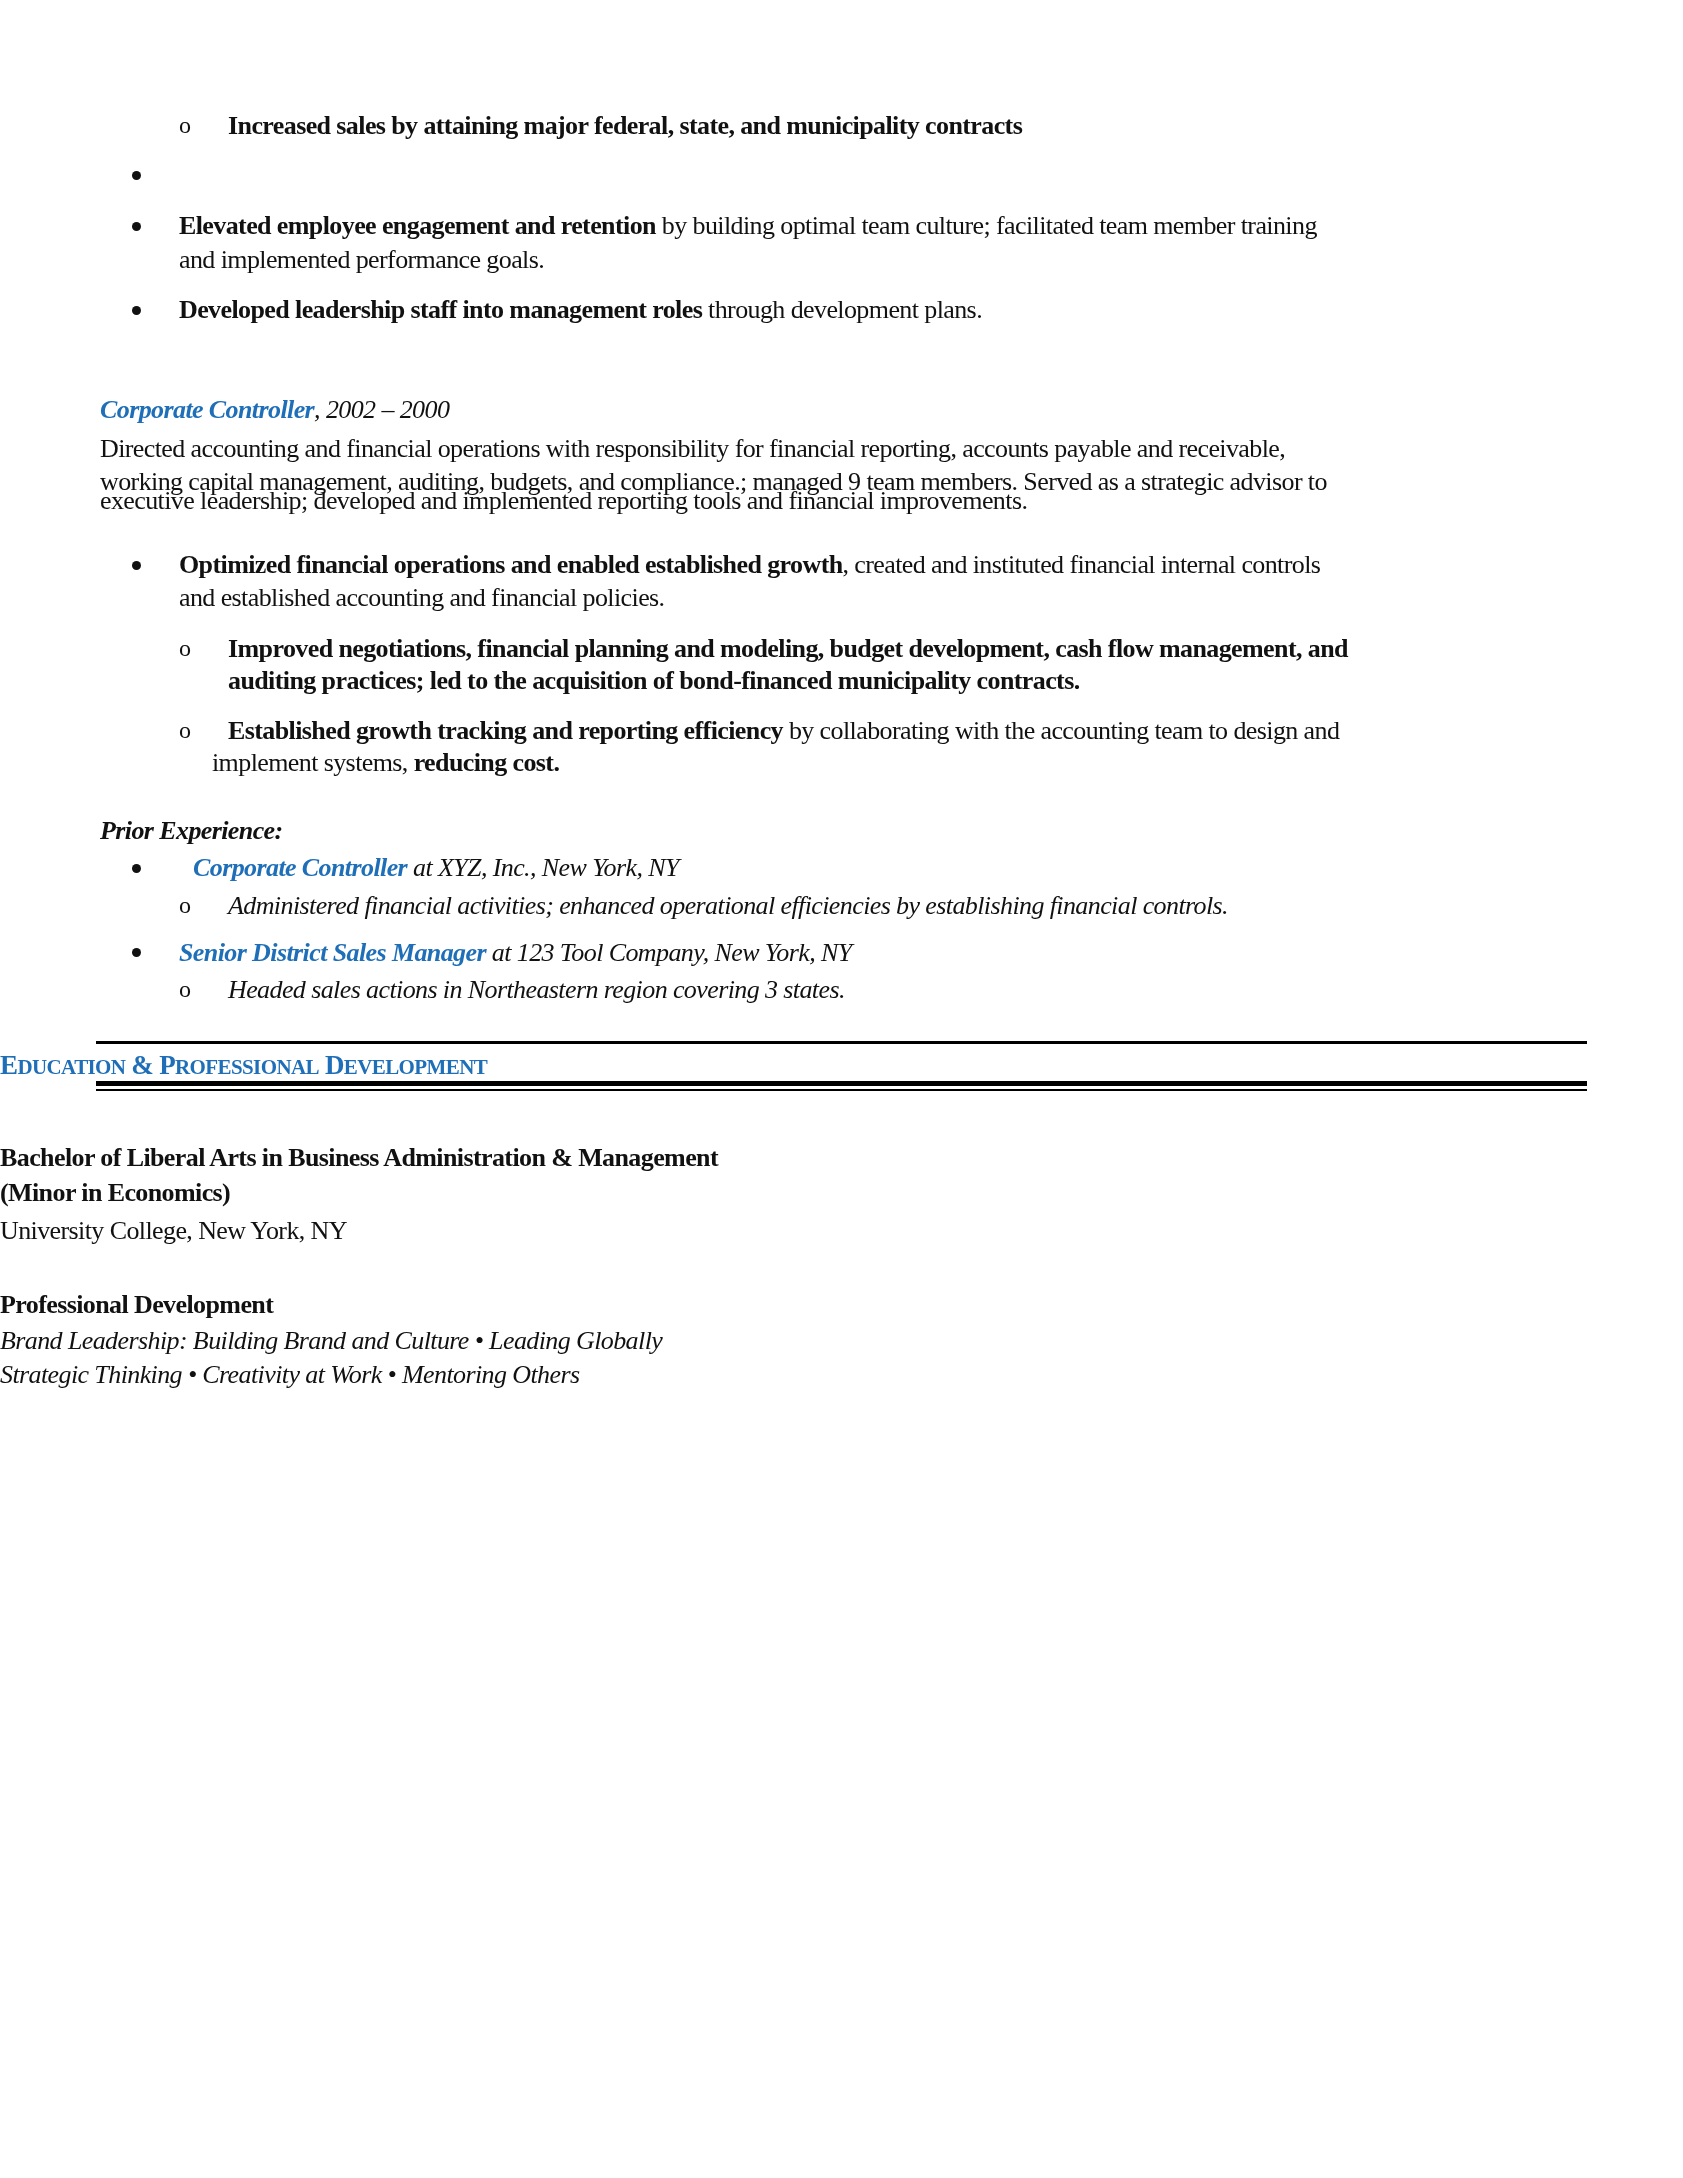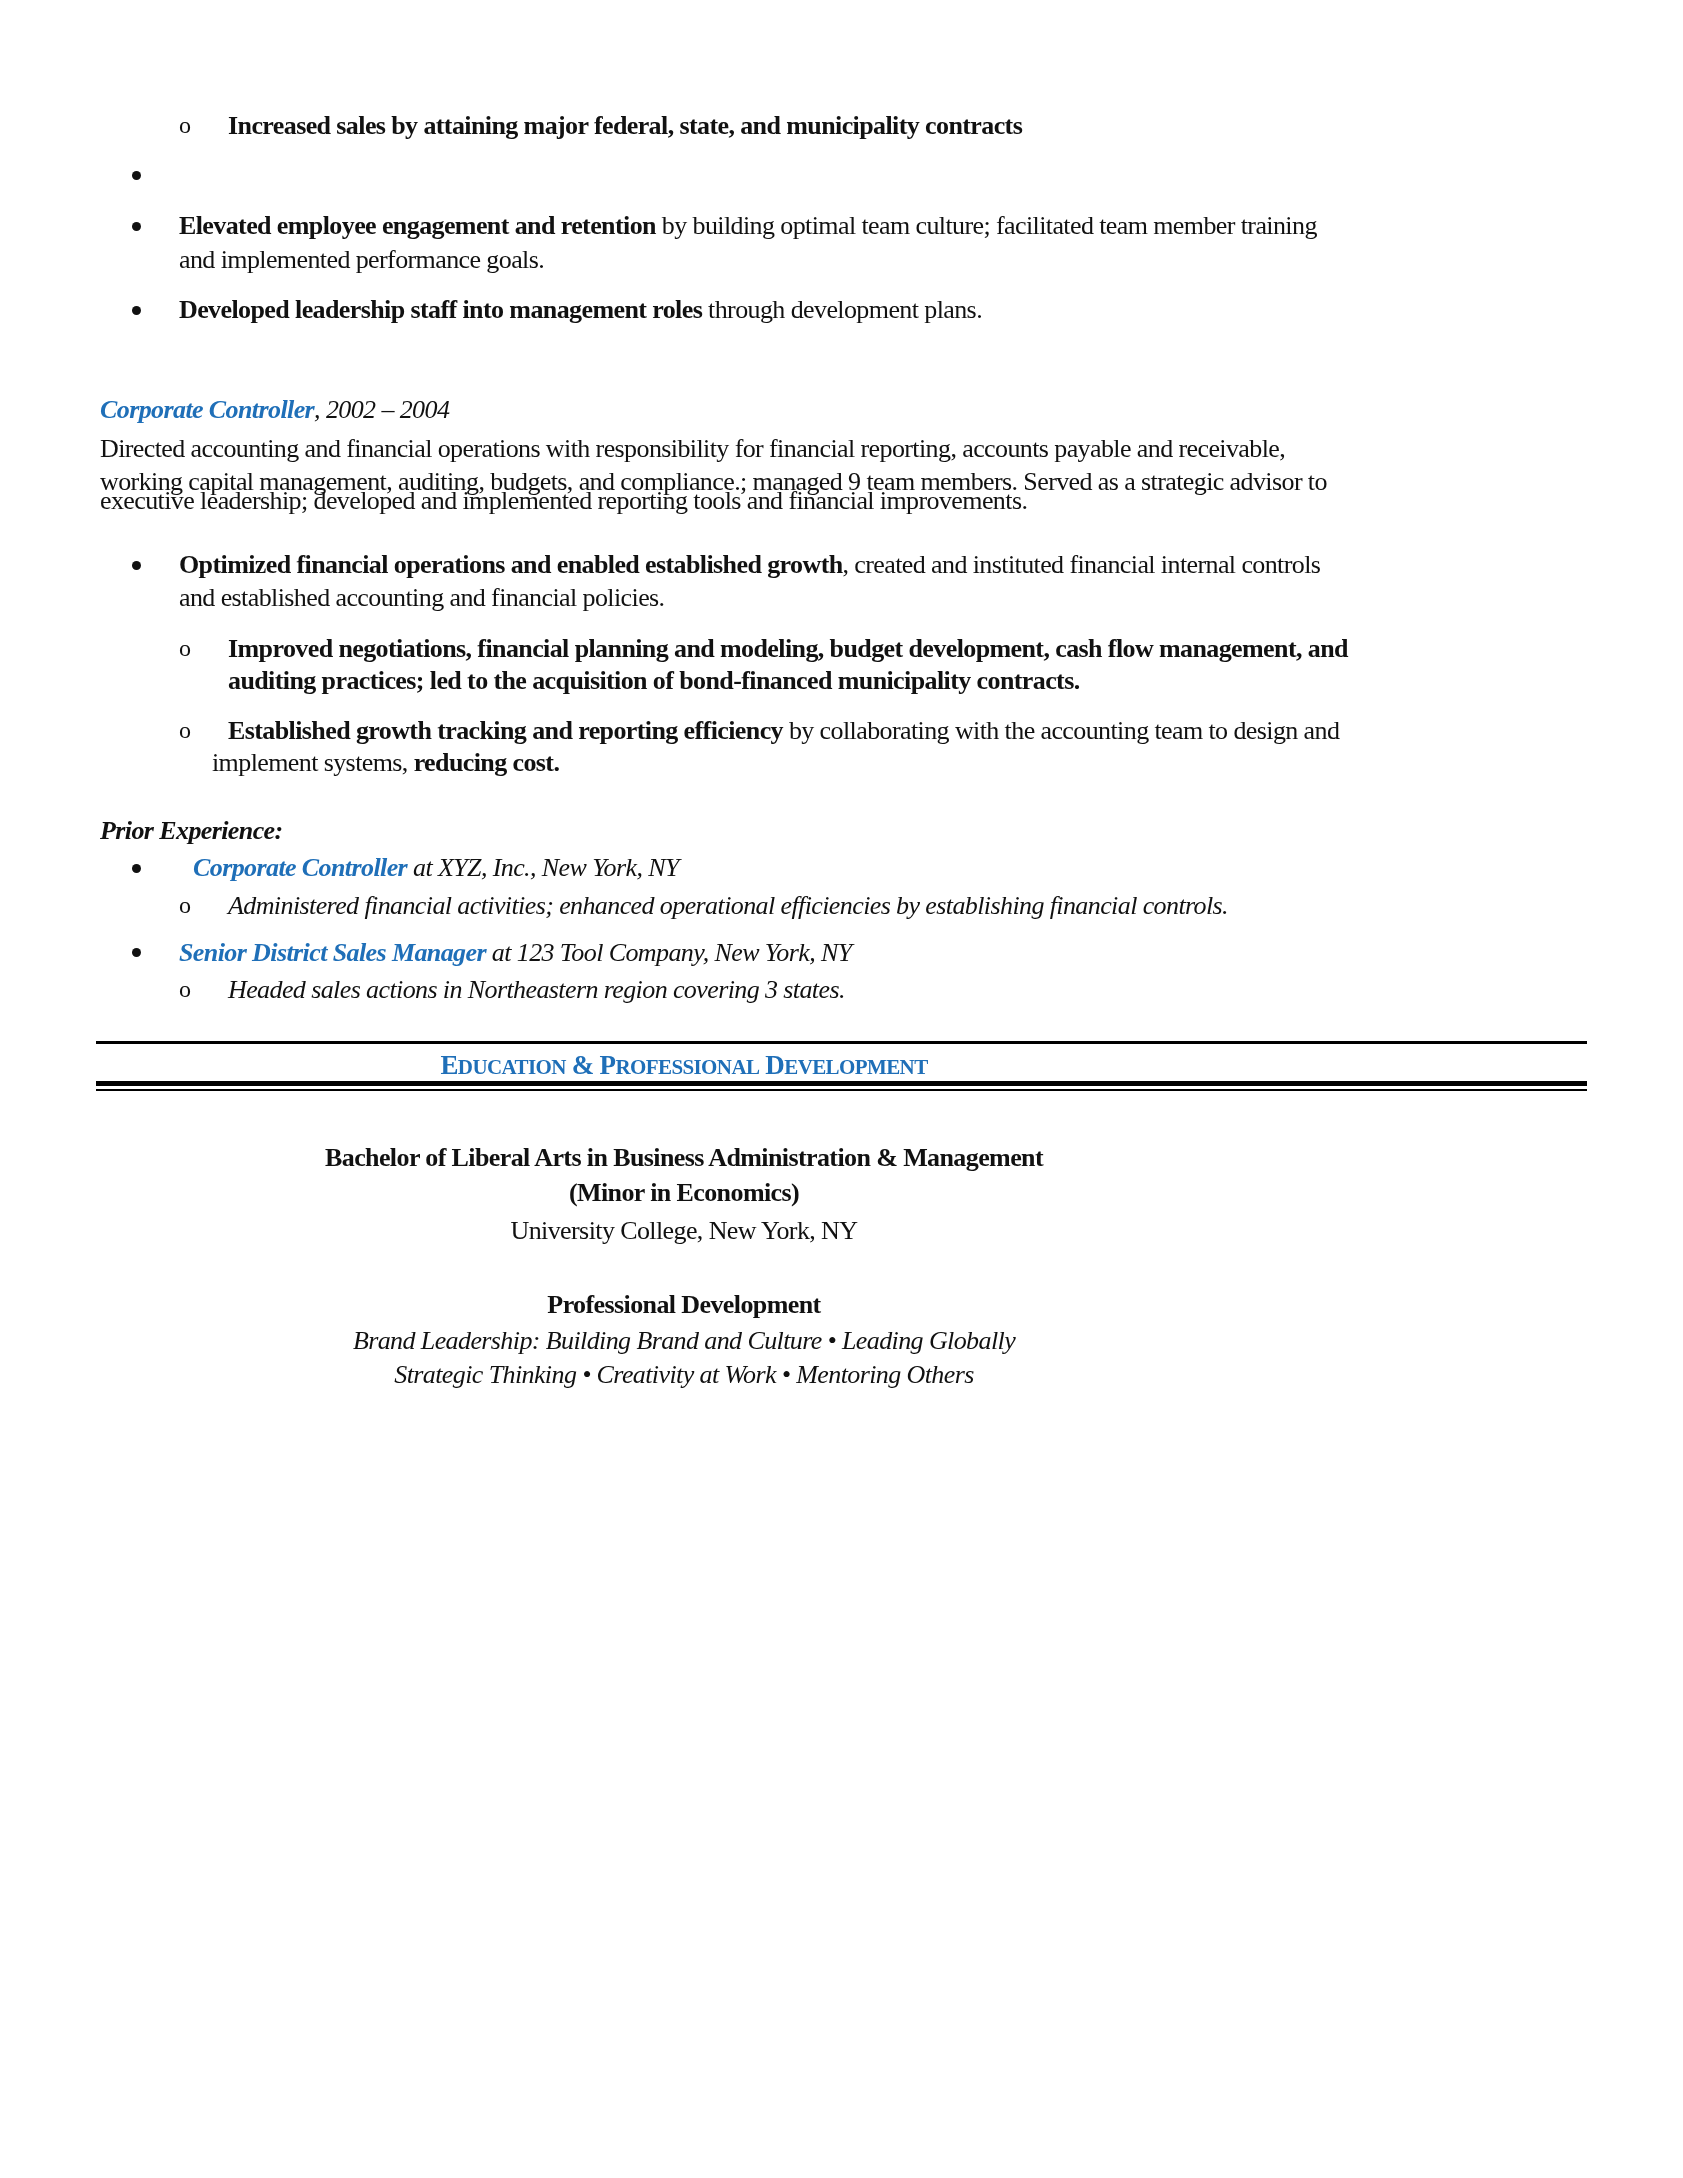--- a/index.html
+++ b/index.html
@@ -5,21 +5,21 @@
   html, body { margin: 0; padding: 0; background: #ffffff; }
   body { width: 1683px; height: 2178px; position: relative; overflow: hidden;
          font-family: "Liberation Serif", serif; color: #111; }
   .page { position: absolute; left: 0; top: 0; width: 1683px; height: 2178px; }
   .abs { position: absolute; white-space: nowrap; font-size: 26px; line-height: 33px; letter-spacing: -0.6px; }
   .b { font-weight: bold; }
   .i { font-style: italic; }
   .blue { color: #1f6fb8; }
   .marker-disc { position: absolute; width: 9px; height: 9px; border-radius: 50%; background: #111; }
   .marker-circle { position: absolute; font-size: 24px; line-height: 33px; }
-  .center { position: absolute; left: 0; width: 1368px; text-align: center; white-space: nowrap; font-size: 26px; letter-spacing: -0.6px; }
+  .center { position: absolute; left: 0; width: 1368px; white-space: nowrap; font-size: 26px; letter-spacing: -0.6px; }
   .rule { position: absolute; left: 96px; width: 1491px; background: #000; }
   .sc-big { font-size: 27px; }
   .sc-small { font-size: 21px; }
 </style>
 </head>
 <body>
 
 <div class="page">
 
   <span class="marker-circle" style="left:179px; top:109px;">o</span>
@@ -32,21 +32,21 @@
     <span class="b">Elevated employee engagement and retention</span><span> by building optimal team culture; facilitated team member training</span>
   </div>
   <div class="abs" style="left:179px; top:243px;">and implemented performance goals.</div>
 
   <span class="marker-disc" style="left:132px; top:306px;"></span>
   <div class="abs" style="left:179px; top:293px;">
     <span class="b">Developed leadership staff into management roles</span><span> through development plans.</span>
   </div>
 
   <div class="abs i" style="left:100px; top:393px;">
-    <span class="blue b">Corporate Controller</span><span>, 2002 – 2004</span>
+    <span class="blue b">Corporate Controller</span><span>, 2002 – 2000</span>
   </div>
   <div class="abs" style="left:100px; top:432px;">Directed accounting and financial operations with responsibility for financial reporting, accounts payable and receivable,</div>
   <div class="abs" style="left:100px; top:465px;">working capital management, auditing, budgets, and compliance.; managed 9 team members. Served as a strategic advisor to</div>
   <div class="abs" style="left:100px; top:484px;">executive leadership; developed and implemented reporting tools and financial improvements.</div>
 
   <span class="marker-disc" style="left:132px; top:561px;"></span>
   <div class="abs" style="left:179px; top:548px;">
     <span class="b">Optimized financial operations and enabled established growth</span><span>, created and instituted financial internal controls</span>
   </div>
   <div class="abs" style="left:179px; top:581px;">and established accounting and financial policies.</div>

